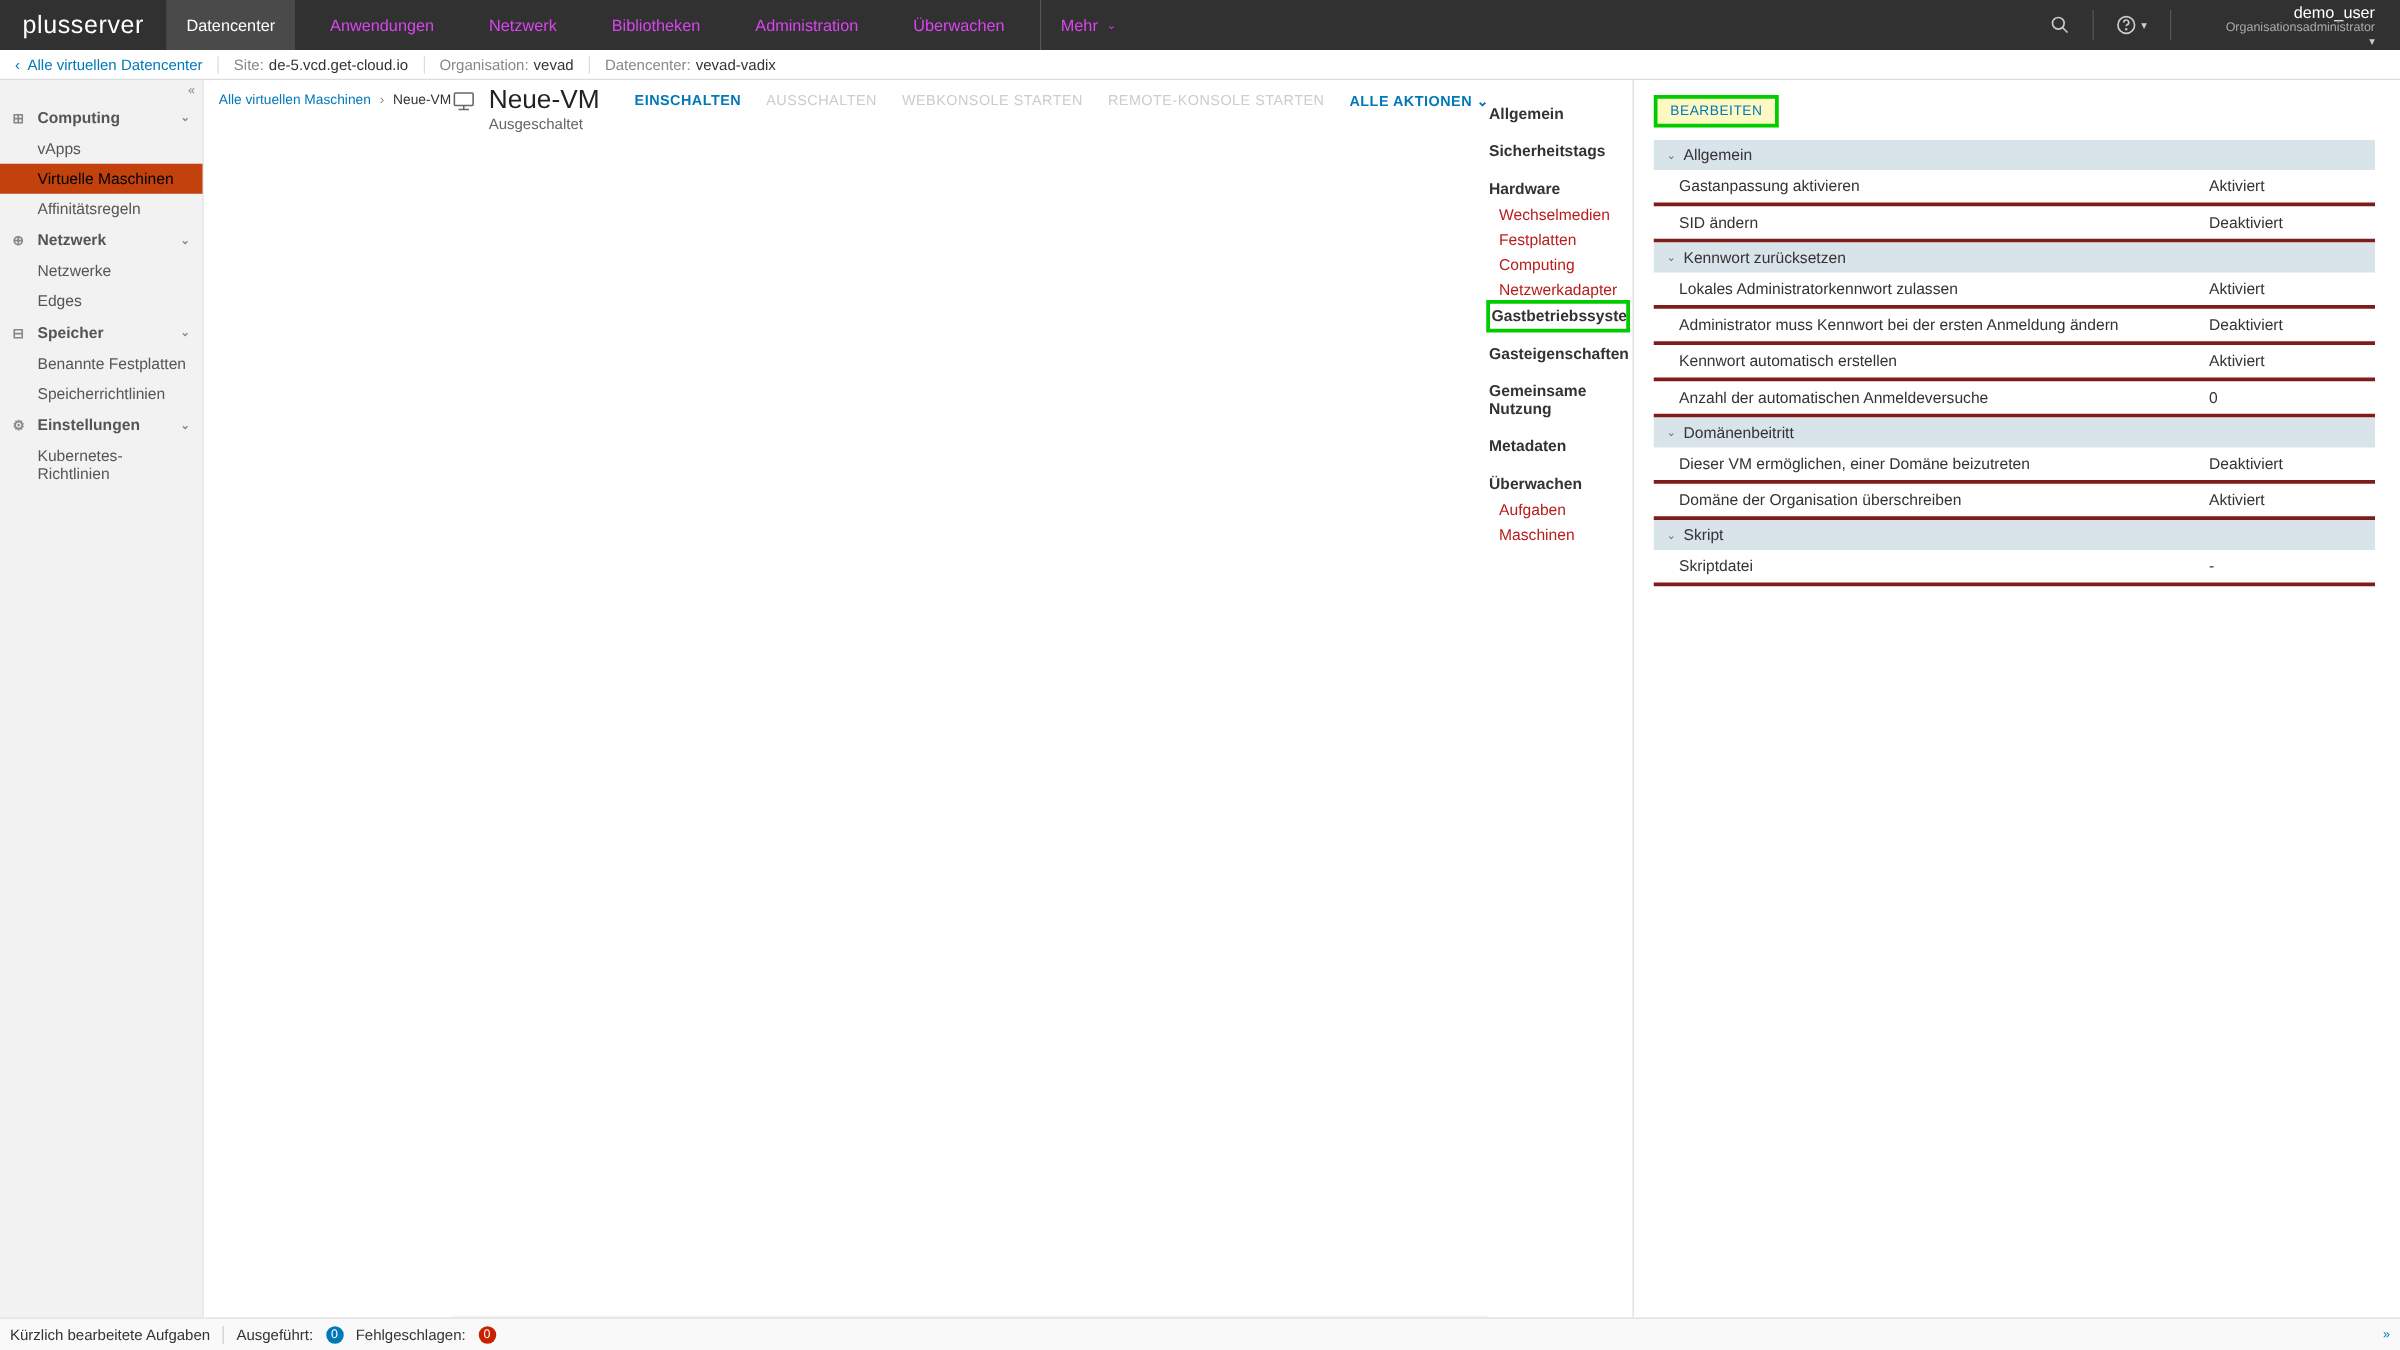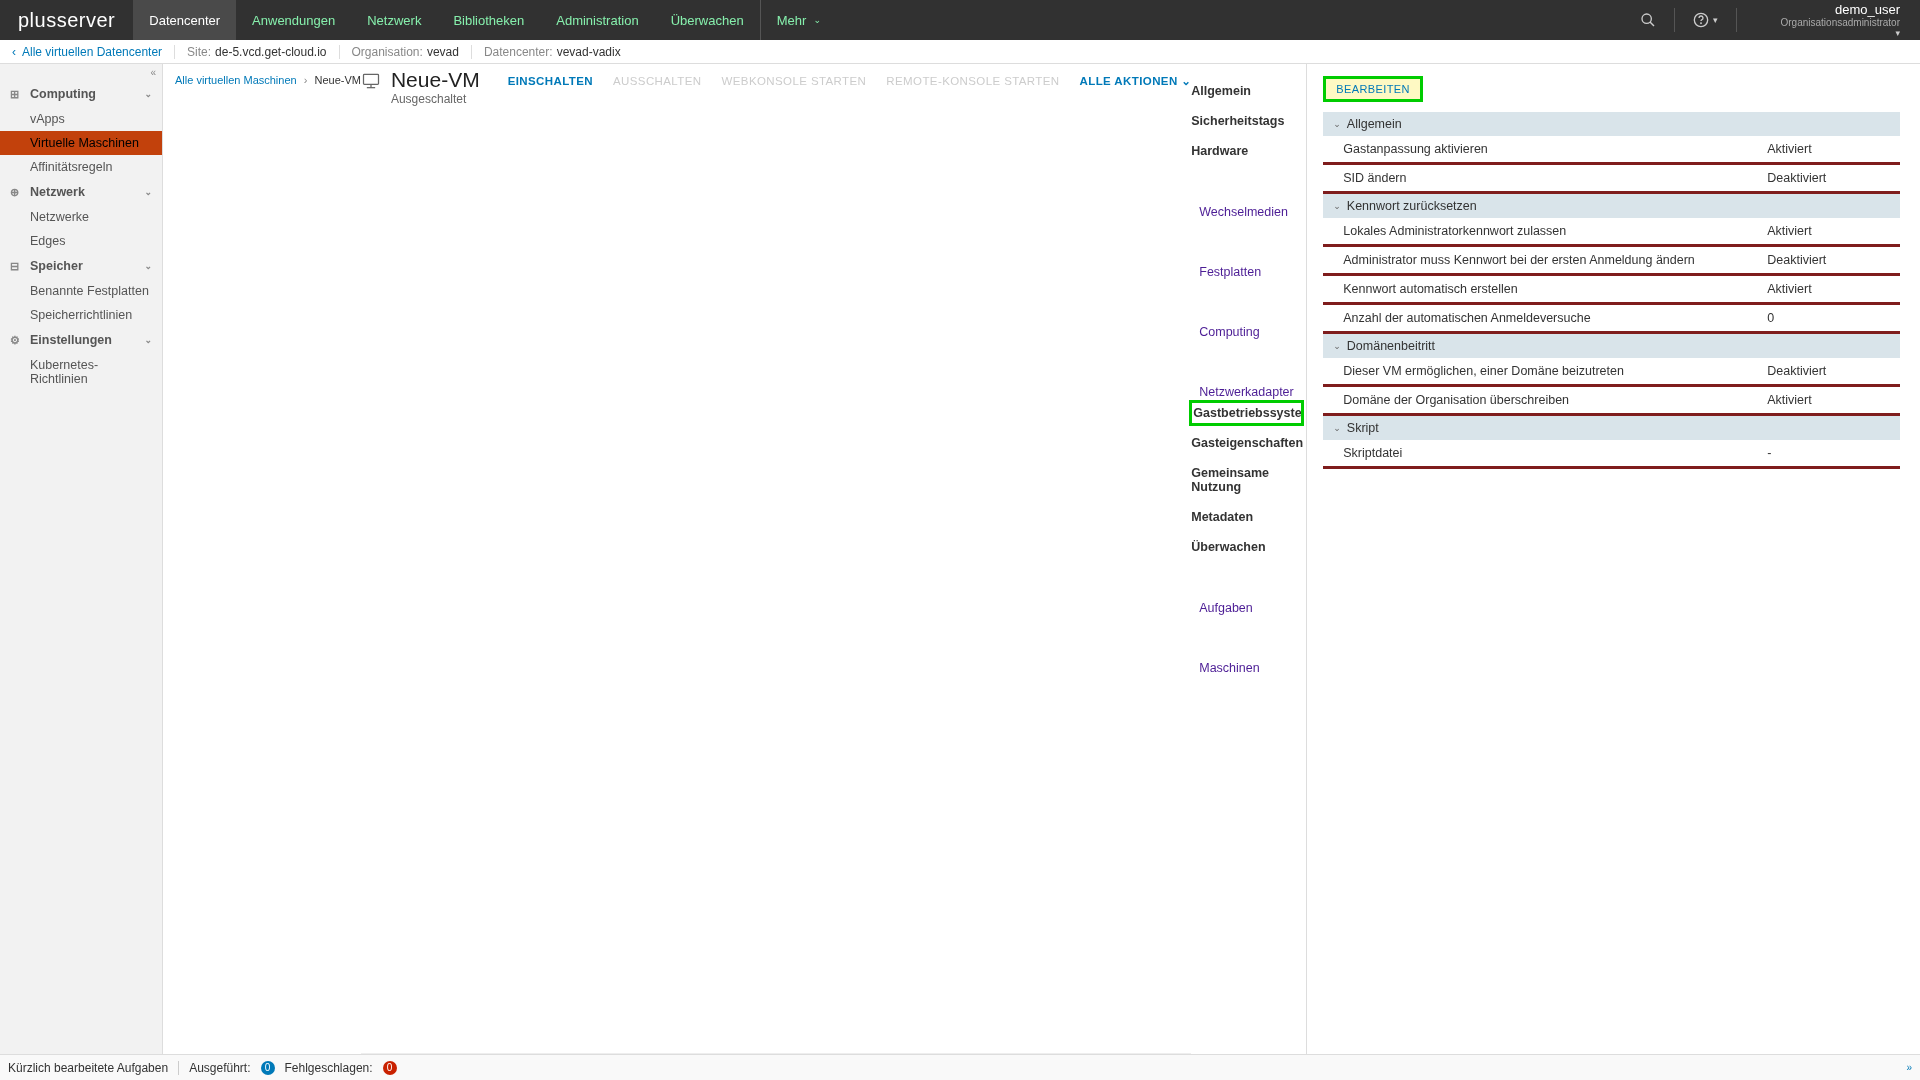--- a/index.html
+++ b/index.html
@@ -2,22 +2,22 @@
 <html><head>
 <meta charset="utf-8">
 <style>
 * { box-sizing: border-box; margin: 0; padding: 0; }
 body { font-family: -apple-system, BlinkMacSystemFont, "Segoe UI", Arial, sans-serif; font-size: 13px; color: #333; background: #fff; overflow: hidden; }
 .app { display: flex; flex-direction: column; height: 100vh; width: 100vw; }
 
 
 .topnav { display: flex; align-items: center; background: #313131; color: #ccc; height: 40px; }
 .topnav .brand { padding: 0 18px; display: flex; align-items: center; height: 100%; }
-.topnav .tabs { display: flex; height: 100%; }
-.topnav .tabs a { display: flex; align-items: center; padding: 0 16px; color: #86efac; text-decoration: none; font-size: 13px; height: 100%; }
+.topnav .tabs { display: flex; height: 100%; gap: 12px; }
+.topnav .tabs a { display: flex; align-items: center; padding: 0 16px; color: #d946ef; text-decoration: none; font-size: 13px; height: 100%; }
 .topnav .tabs a.active { background: #4a4a4a; color: #fff; }
 .topnav .tabs a.more { border-left: 1px solid #555; }
 .topnav .right { margin-left: auto; display: flex; align-items: center; gap: 8px; padding-right: 12px; height: 100%; }
 .topnav .icon-btn { padding: 0 10px; color: #ccc; cursor: pointer; display: flex; align-items: center; }
 .topnav .user { display: flex; flex-direction: column; align-items: flex-end; padding: 0 8px; cursor: pointer; margin-left: 28px; }
 .topnav .user .name { font-size: 13px; color: #fff; }
 .topnav .user .role { font-size: 10px; color: #aaa; }
 .topnav .sep { width: 1px; background: #555; height: 24px; }
 .dropdown-caret::after { content: "▾"; font-size: 9px; margin-left: 4px; }
 
@@ -53,21 +53,21 @@
 .vm-header h1 { font-size: 21px; font-weight: 400; color: #222; }
 .vm-header .status { font-size: 12px; color: #666; }
 .vm-actions { display: flex; gap: 20px; margin-left: 18px; align-items: center; margin-top: 6px; }
 .vm-actions a { font-size: 11.5px; letter-spacing: 0.4px; color: #ccc; cursor: pointer; text-transform: uppercase; }
 .vm-actions a.primary { color: #0079b8; font-weight: 600; }
 .vm-actions a.all { color: #0079b8; font-weight: 600; }
 
 .detail-layout { display: flex; flex: 1; min-height: 0; }
 .detail-nav { width: 116px; padding: 16px 4px 0 0; border-right: 1px solid #ddd; font-size: 12.5px; }
 .detail-nav .dn-item { padding: 4px 0 4px 0; color: #333; cursor: pointer; font-weight: 600; }
-.detail-nav .dn-sub { padding: 3px 0 3px 8px; color: #4c1d95; font-weight: 400; cursor: pointer; margin-top: 40px; }
+.detail-nav .dn-sub { padding: 3px 0 3px 8px; color: #b91c1c; font-weight: 400; cursor: pointer; }
 .detail-nav .dn-item.selected { outline: 3px solid #00cc00; outline-offset: -1px; padding-right: 2px; padding-left: 2px; background: #fff; white-space: nowrap; overflow: hidden; }
 .detail-nav .spacer { height: 8px; }
 
 .detail-body { flex: 1; padding: 12px 0 0 16px; display: flex; flex-direction: column; min-width: 0; }
 .bearb-wrap { margin-bottom: 10px; }
 .bearb-btn { display: inline-block; font-size: 11px; letter-spacing: 0.4px; color: #0079b8; border: 3px solid #00cc00; padding: 4px 10px; cursor: pointer; background: #fef9c3; }
 
 .section-header { background: #d9e4ea; padding: 5px 10px; font-size: 12.5px; color: #333; display: flex; align-items: center; gap: 6px; font-weight: 400; }
 .section-header .chev2 { font-size: 9px; color: #666; }
 .row { display: flex; padding: 6px 10px 6px 20px; border-bottom: 3px solid #7f1d1d; font-size: 12.5px; }

